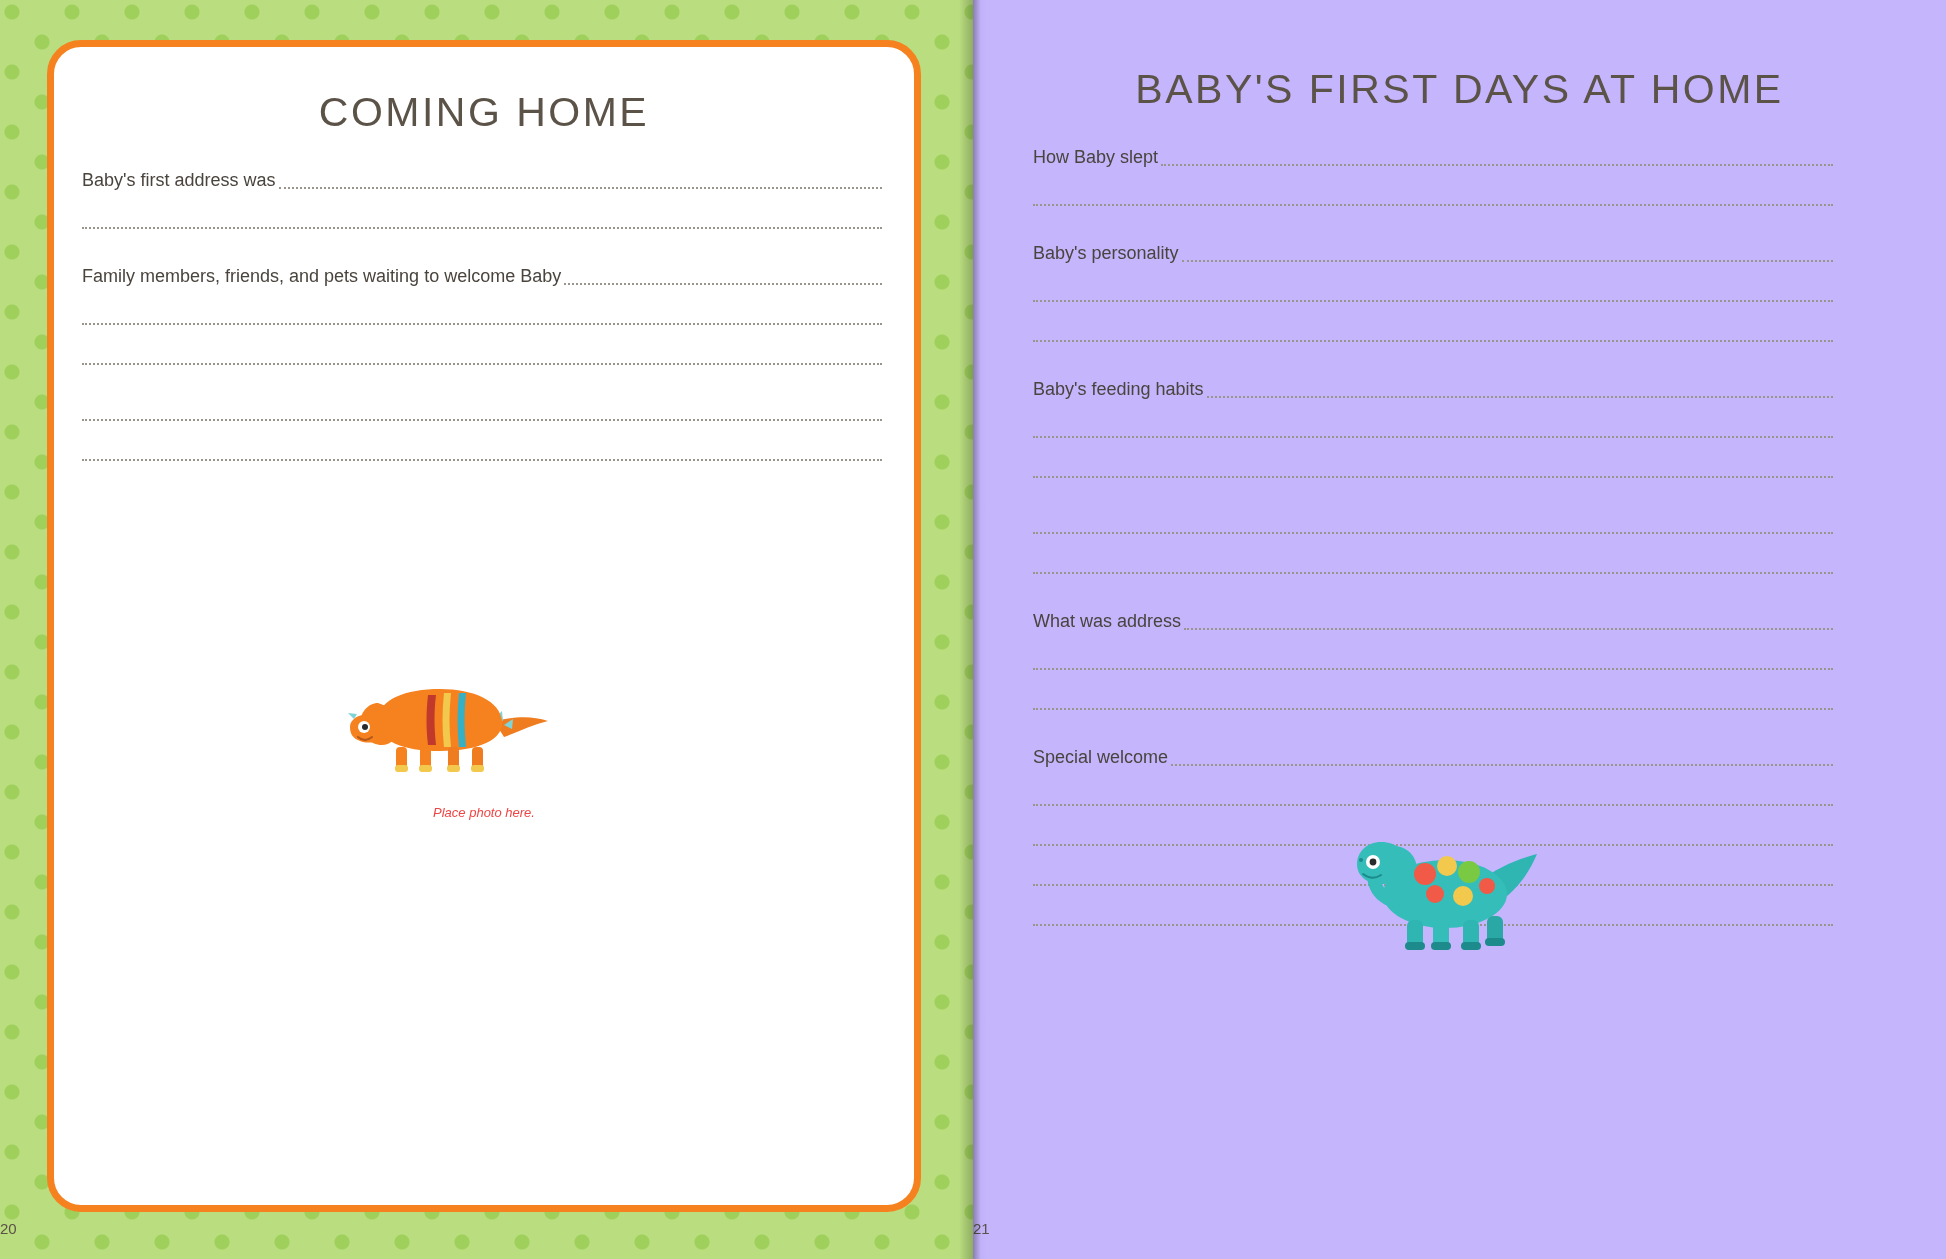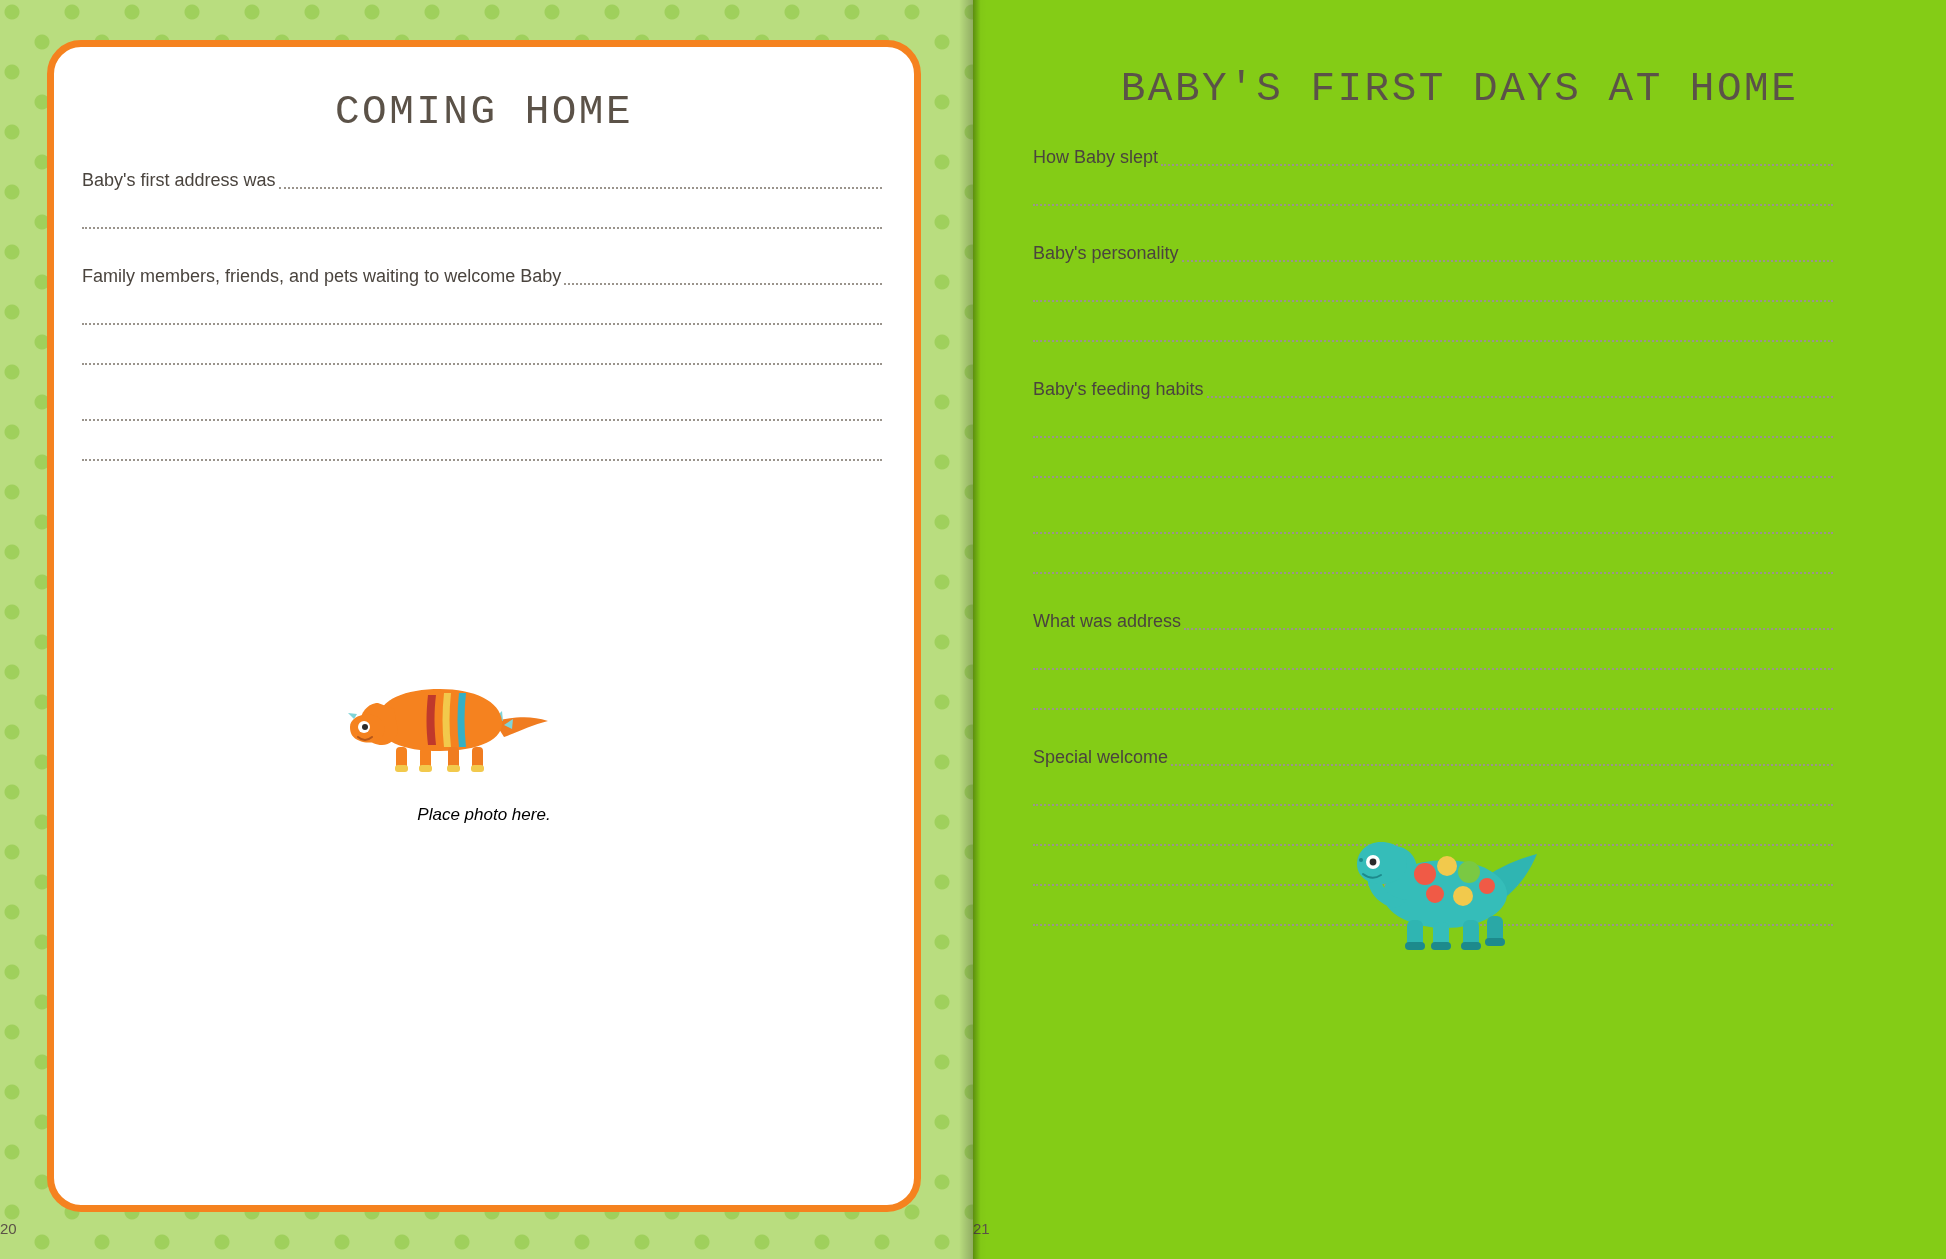--- a/index.html
+++ b/index.html
@@ -27,21 +27,21 @@
     background-image:
       radial-gradient(circle at 12px 12px, #9fd05c 7px, rgba(0,0,0,0) 8px),
       radial-gradient(circle at 42px 42px, #9fd05c 7px, rgba(0,0,0,0) 8px);
     background-size: 60px 60px, 60px 60px;
     overflow: hidden;
   }
   .page-right {
     position: relative;
     width: 973px;
     height: 1259px;
-    background: #84cc16;
+    background: #c4b5fd;
     overflow: hidden;
   }
 
   .gutter-shadow {
     position: absolute;
     top: 0; left: 973px;
     width: 14px; height: 1259px;
     background: linear-gradient(to right, rgba(0,0,0,0.30), rgba(0,0,0,0.02) 55%, rgba(0,0,0,0));
     pointer-events: none;
     z-index: 40;
@@ -60,21 +60,21 @@
     position: absolute;
     left: 47px; top: 40px;
     width: 874px; height: 1172px;
     background: #ffffff;
     border: 7px solid #f5821f;
     border-radius: 34px;
   }
 
   .page-title {
     text-align: center;
-    font-family: Liberation Mono, monospace;
+    font-family: Liberation Sans, sans-serif;
     font-size: 41px;
     letter-spacing: 2.5px;
     color: #5b5248;
     font-weight: normal;
     margin: 0;
   }
   .title-left { position: absolute; left: 0; top: 42px; width: 100%; }
   .title-right { position: absolute; left: 0; top: 66px; width: 100%; }
 
   
@@ -115,22 +115,22 @@
     height: 1px;
   }
   .spacer-sm { height: 16px; }
 
   .photo-caption {
     position: absolute;
     left: 0; width: 100%;
     top: 758px;
     text-align: center;
     font-style: italic;
-    font-size: 17px;
-    color: #000000;
+    font-size: 13px;
+    color: #ef4444;
   }
 
   .page-num {
     position: absolute;
     width: 100%;
     text-align: left;
     font-size: 15px;
     color: #5b5248;
   }
   .page-num-left { bottom: 22px; left: 0; }

